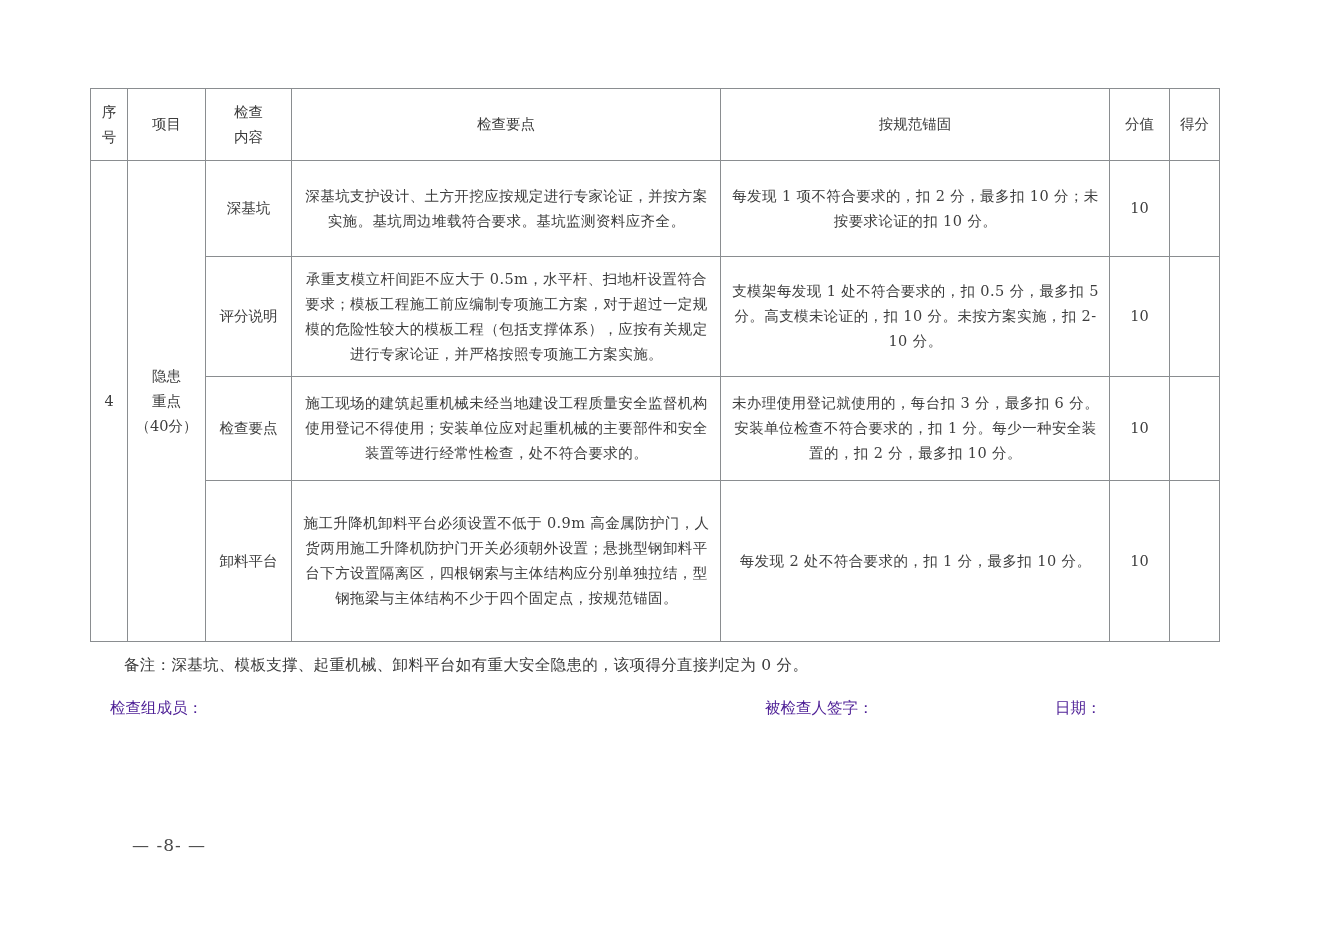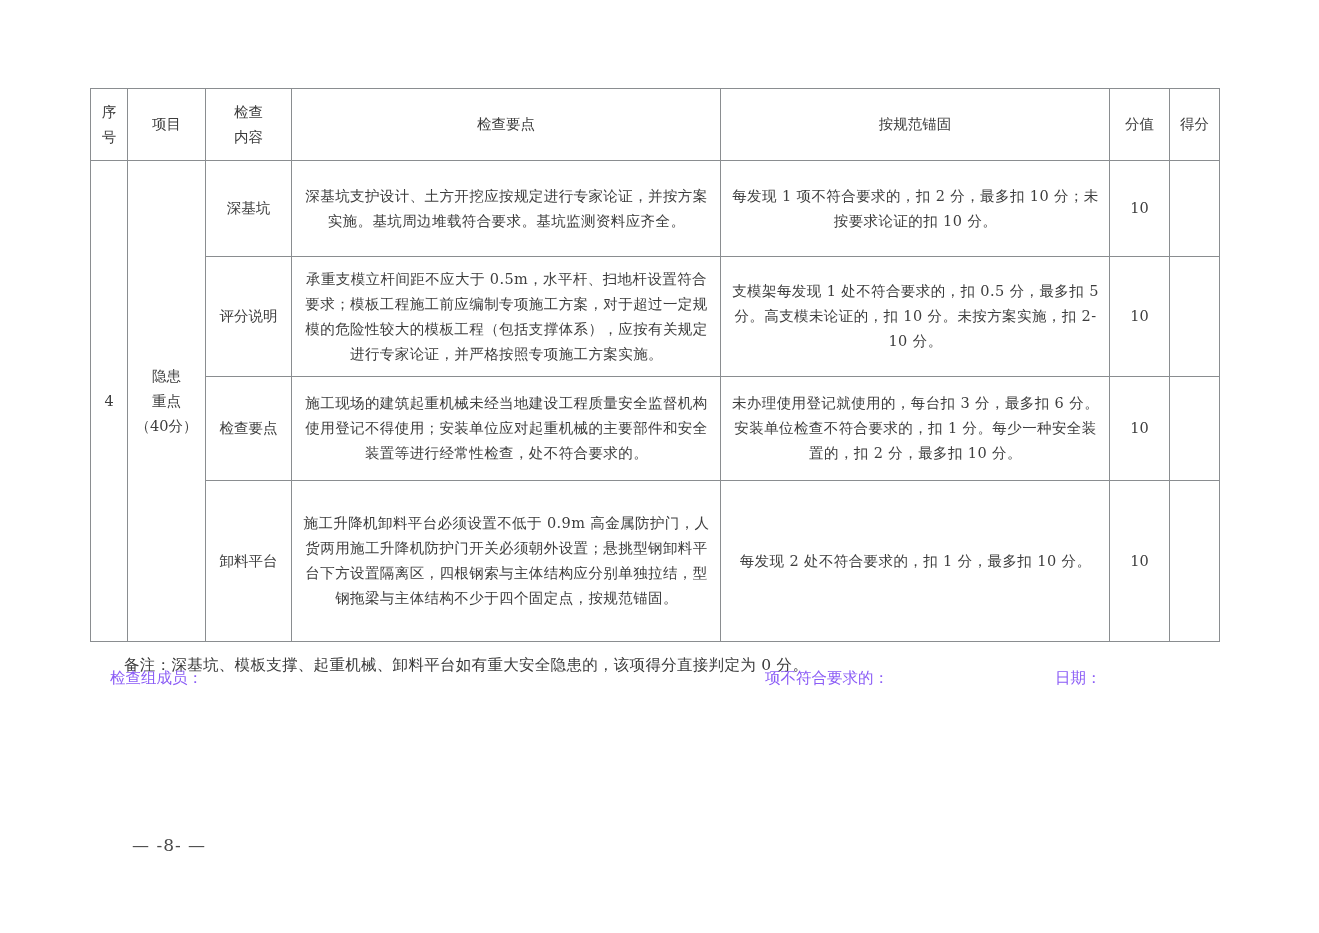--- a/index.html
+++ b/index.html
@@ -19,21 +19,21 @@
   }
   .sheet-table th { text-align:center; }
   .c-center { text-align:center;margin-top:32px; }
   .c-text { text-align:center; padding:0 8px 0 9px !important; letter-spacing:0.4px; }
   .num { font-size:13.5px; }
   .stack span { display:block; }
   .remark {
     position:absolute; left:124px; top:655px; font-size:15.5px; color:#3a3a3a;
     letter-spacing:0.3px;
   }
-  .sig-row { position:absolute; top:668px; font-size:15.5px; color:#8b5cf6; }
+  .sig-row { position:absolute; top:698px; font-size:15.5px; color:#4c1d95; }
   .sig-members { left:110px; }
   .sig-inspected { left:765px; }
   .sig-date { left:1055px;font-family:Liberation Serif, serif; }
   .page-num {
     position:absolute; left:132px; top:835px; font-size:17px; color:#4a4a4a;
     letter-spacing:1px;
   }
 </style>
 </head>
 <body>
@@ -99,16 +99,16 @@
       <td class="c-text">每发现 2 处不符合要求的，扣 1 分，最多扣 10 分。</td>
       <td class="c-center num">10</td>
       <td class="c-center"></td>
     </tr>
   </tbody>
 </table>
 
 <div class="remark">备注：深基坑、模板支撑、起重机械、卸料平台如有重大安全隐患的，该项得分直接判定为 0 分。</div>
 
 <div class="sig-row sig-members">检查组成员：</div>
-<div class="sig-row sig-inspected">项不符合要求的：</div>
+<div class="sig-row sig-inspected">被检查人签字：</div>
 <div class="sig-row sig-date">日期：</div>
 
 <div class="page-num">— -8- —</div>
 
 </body></html>

